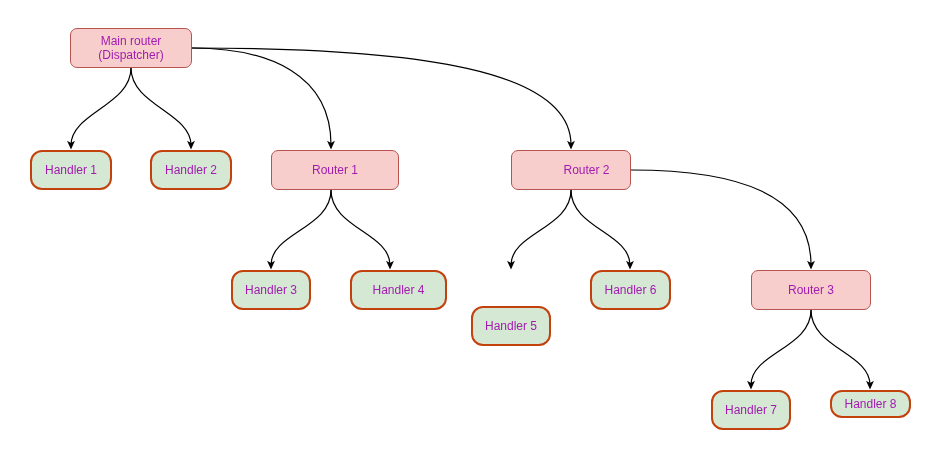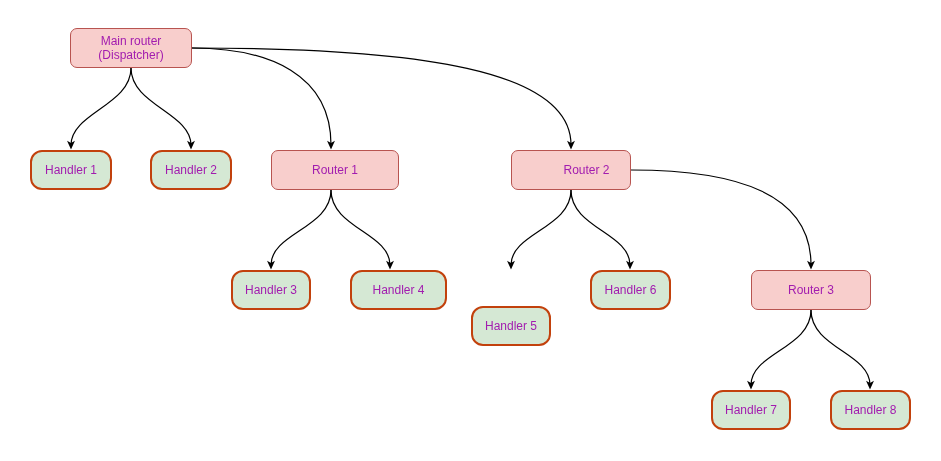--- a/index.html
+++ b/index.html
@@ -108,18 +108,18 @@
       </div>
       <div class="node node-handler" style="left: 590px; top: 270px; width: 81px; height: 40px;">
         <span class="node-label">Handler 6</span>
       </div>
       <div class="node node-router" style="left: 751px; top: 270px; width: 120px; height: 40px;">
         <span class="node-label">Router 3</span>
       </div>
       <div class="node node-handler" style="left: 711px; top: 390px; width: 80px; height: 40px;">
         <span class="node-label">Handler 7</span>
       </div>
-      <div class="node node-handler" style="left: 830px; top: 390px; width: 81px; height: 40px;">
+      <div class="node node-handler" style="left: 830px; top: 390px; width: 81px; height: 28px;">
         <span class="node-label">Handler 8</span>
       </div>
     </div>
 
 </div>
 
 </body></html>

